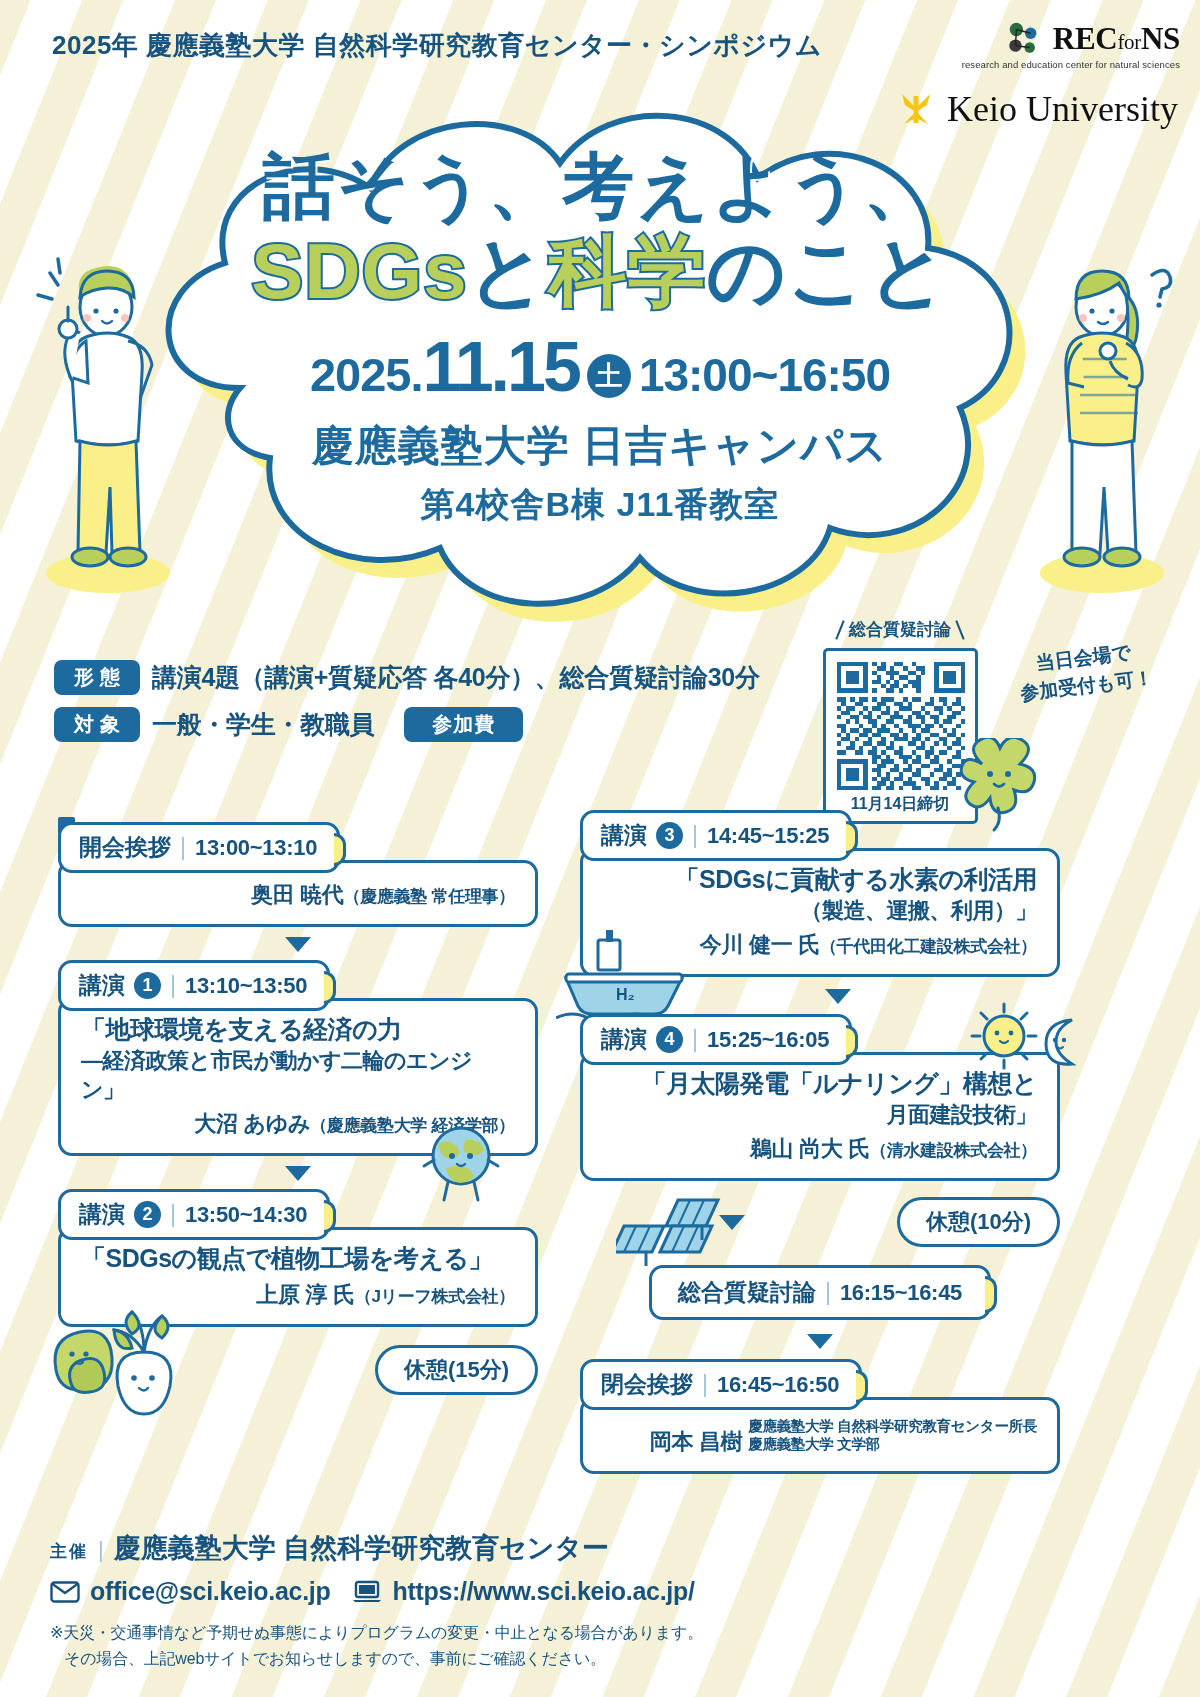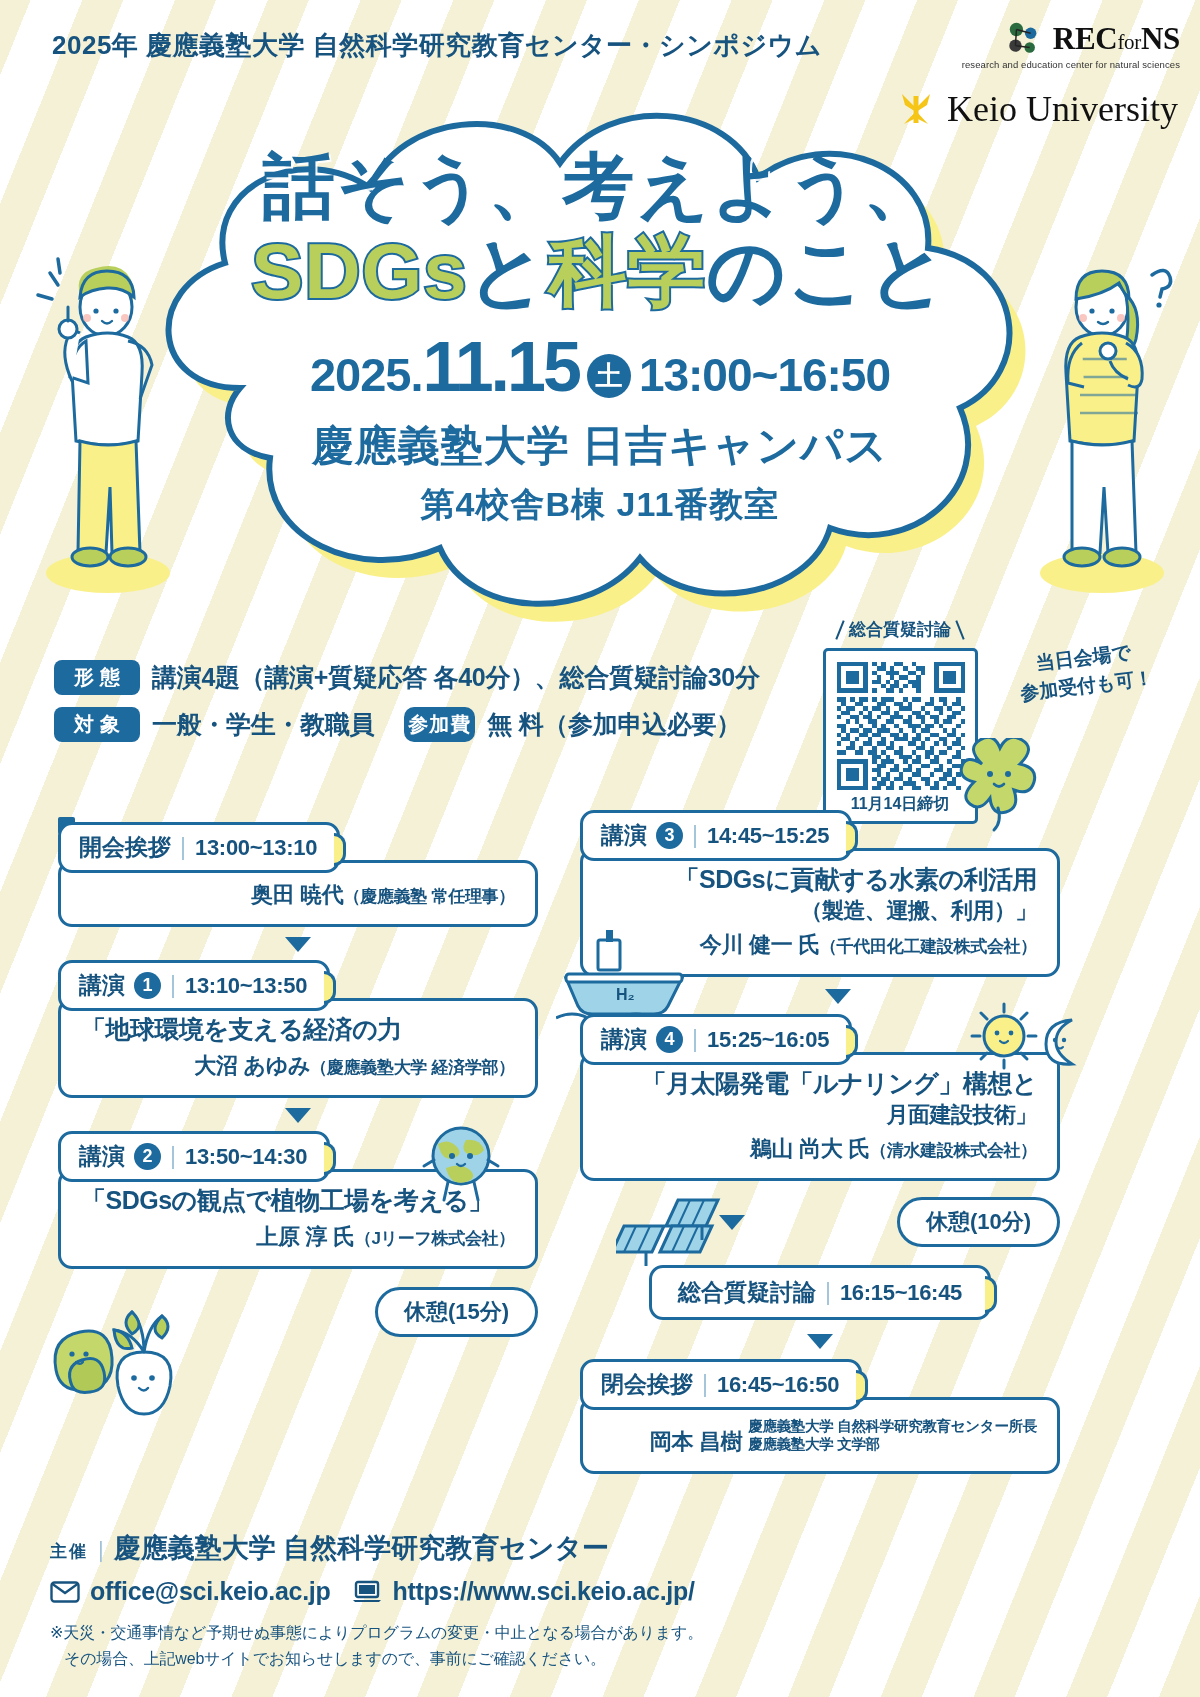--- a/index.html
+++ b/index.html
@@ -144,21 +144,21 @@
   .info-row{
     display:flex; align-items:center; gap:12px; margin-bottom:12px;
     white-space:nowrap;
   }
   .pill{
     background:var(--blue); color:#fff; font-weight:bold;
     font-size:20px; border-radius:8px; padding:5px 14px;
     letter-spacing:6px; text-indent:6px;
     display:inline-block; line-height:1.25;
   }
-  .pill.narrow{ letter-spacing:1px; text-indent:0; padding:5px 4px;border-radius:10px; }
+  .pill.narrow{ letter-spacing:1px; text-indent:0; padding:5px 28px; }
   .info-text{
     font-size:25px; font-weight:bold; color:var(--blue-dark);
     letter-spacing:-0.3px;
   }
 
   
   .qr-area{ position:absolute; left:790px; top:618px; width:220px; }
   .qr-lead{
     display:flex; align-items:center; justify-content:center; gap:8px;
     font-size:17px; font-weight:bold; color:var(--blue-dark);
@@ -448,21 +448,20 @@
 
   <div class="info-block">
     <div class="info-row">
       <span class="pill">形態</span>
       <span class="info-text">講演4題（講演+質疑応答 各40分）、総合質疑討論30分</span>
     </div>
     <div class="info-row">
       <span class="pill">対象</span>
       <span class="info-text">一般・学生・教職員</span>
       <span class="pill narrow" style="margin-left:18px">参加費</span>
-      <span class="info-text">無 料（参加申込必要）</span>
     </div>
   </div>
 
   <div class="qr-area">
     <div class="qr-lead">
       <span class="slash l"></span>
       <span>総合質疑討論</span>
       <span class="slash r"></span>
     </div>
     <div class="qr-box">
@@ -738,20 +737,21 @@
             <span class="ch-label">講演</span>
             <span class="ch-num">1</span>
             <span class="ch-bar">|</span>
             <span class="ch-time">13:10~13:50</span>
           </span>
         </span>
       </div>
       <div class="body-card">
         <div class="talk-title">
           <span>「地球環境を支える経済の力</span>
+          <span class="sub">―経済政策と市民が動かす二輪のエンジン」</span>
         </div>
         <div class="speaker">
           <span>大沼 あゆみ</span><span class="aff">（慶應義塾大学 経済学部）</span>
         </div>
       </div>
     </div>
 
     <div class="arrow"></div>
 
     <div>

